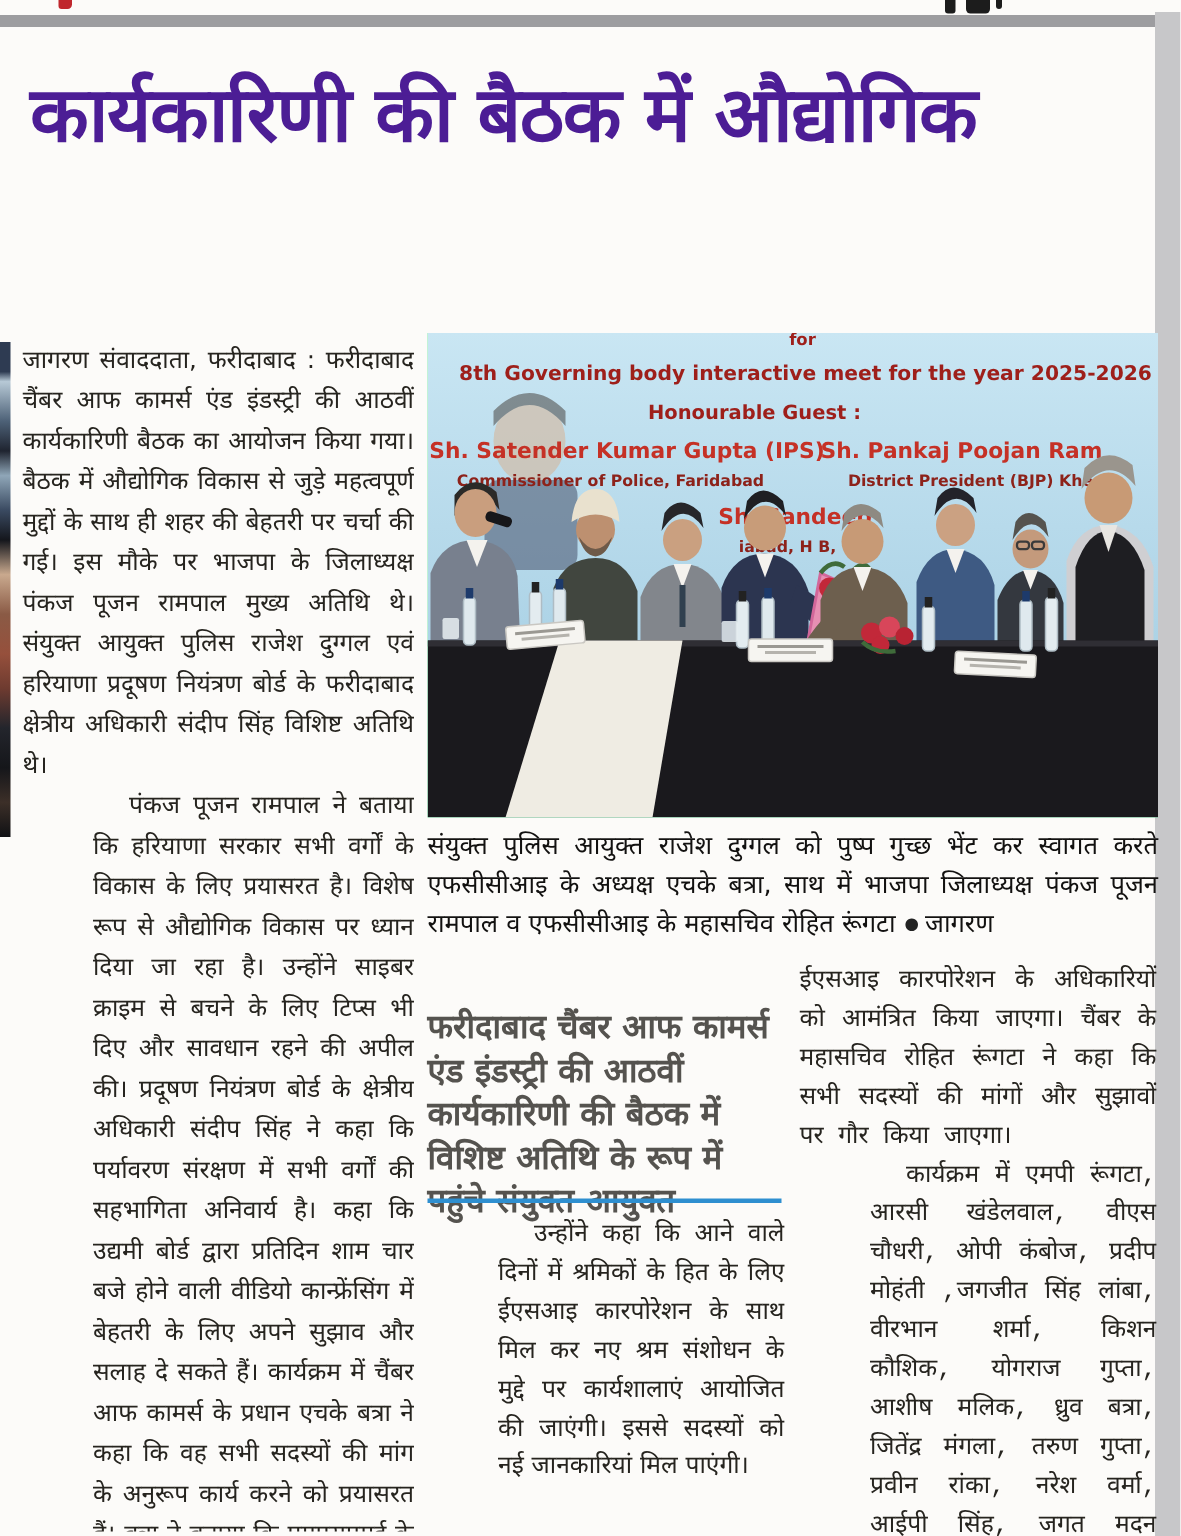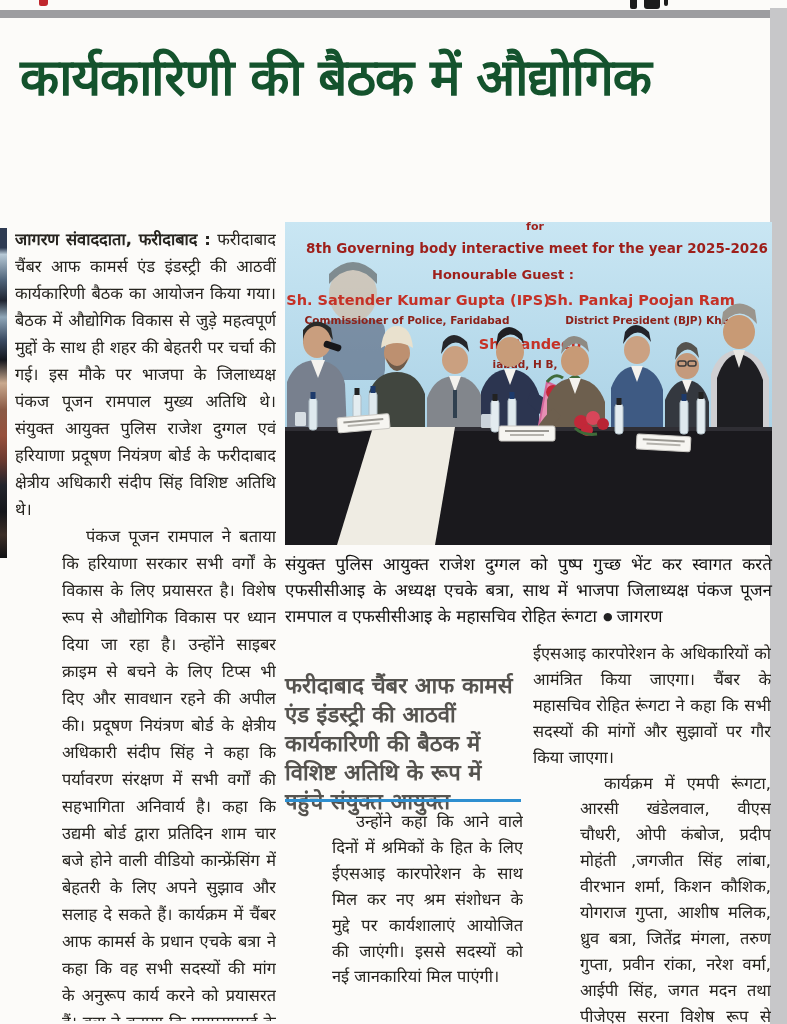--- a/index.html
+++ b/index.html
@@ -16,52 +16,52 @@
   .right-strip{left:770px;top:8px;width:17px;height:1016px;background:#c7c7c9;}
   .red-frag{left:39px;top:0;width:9px;height:6px;background:#c0272d;border-radius:0 0 3px 2px;}
   .black-frag{background:#1c1c1c;}
   .bf1{left:630px;top:0;width:7px;height:9px;border-radius:0 0 2px 2px;}
   .bf2{left:644px;top:0;width:16px;height:9px;border-radius:0 0 3px 3px;}
   .bf3{left:664px;top:0;width:4px;height:6px;border-radius:0 0 2px 2px;}
 
   
   .headline{
     left:20px;top:40px;width:748px;height:170px;
-    color:#14532d;font-weight:bold;line-height:76px;font-size:51px;
+    color:#4c1d95;font-weight:bold;line-height:76px;font-size:51px;
     letter-spacing:-1px;white-space:nowrap;
   }
 
   
   .body-text{
     color:#26241f;font-size:16.4px;line-height:27px;text-align:justify;
   }
   .body-text p{margin:0;}
   .body-text p.indent{text-indent:24px;margin-left:47px;}
   .col-left{left:15px;top:226px;width:261px;height:795px;overflow:hidden;}
-  .dateline{font-weight:bold;}
+  .dateline{font-weight:normal;}
 
   
   .photo{left:285px;top:222px;width:487px;height:323px;overflow:hidden;background:#86efac;}
   .photo svg{display:block;}
 
   
   .caption{
     left:285px;top:551px;width:487px;height:88px;
     font-weight:normal;color:#121110;font-size:17px;line-height:26px;text-align:justify;
   }
   .caption .credit-bullet{font-size:11px;position:relative;top:-2px;color:#222;padding:0 4px 0 6px;}
 
   
   .pull-quote{
     left:285px;top:651px;width:238px;height:142px;
     font-weight:bold;color:#55534f;font-size:22px;line-height:29px;margin-top:20px;
   }
   .blue-rule{left:285px;top:799px;width:236px;height:3px;background:#2e8fd0;}
   .col-mid{left:285px;top:809px;width:238px;height:215px;overflow:hidden;line-height:25.9px;}
-  .col-right{left:533px;top:641px;width:238px;height:383px;overflow:hidden;line-height:25.9px;}
+  .col-right{left:533px;top:641px;width:238px;height:383px;overflow:hidden;line-height:25.9px;font-family:Liberation Mono, monospace;}
 
   
   .edge-sliver{
     left:0;top:228px;width:7px;height:330px;
     background:linear-gradient(180deg,
       #2e3b52 0%,#2e3b52 6%,#b7c9d6 8%,#4d6177 16%,#1f2430 22%,
       #8fa6b8 27%,#3a4a61 34%,#14161c 40%,#c9a98e 47%,#8a5a45 55%,
       #96503c 63%,#6e3b30 70%,#23252c 78%,#15161a 86%,#3c2f28 93%,#101114 100%);
   }
 </style>

